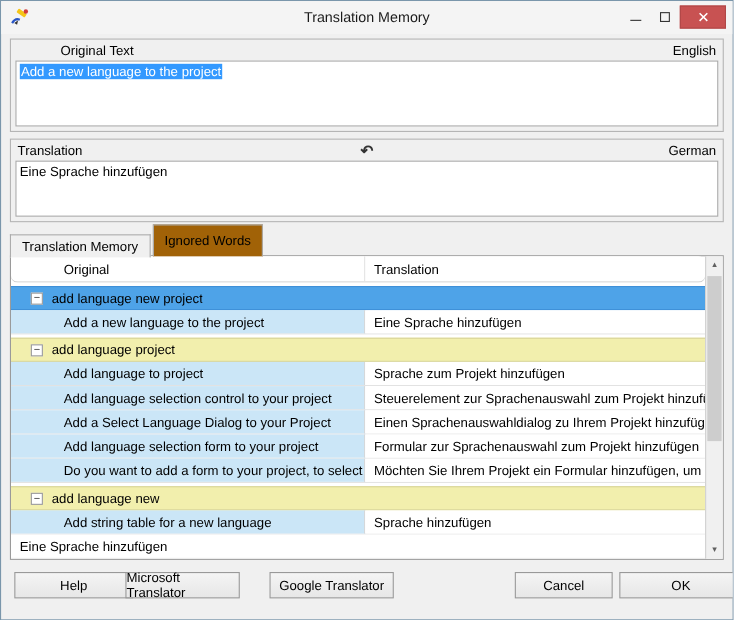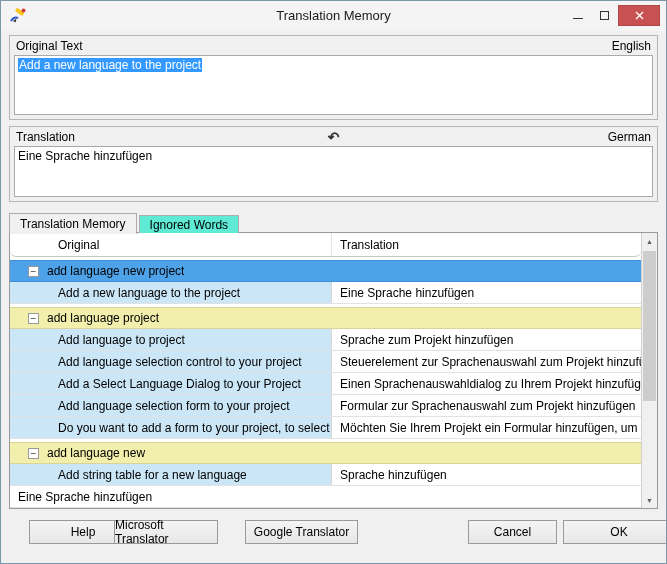--- a/index.html
+++ b/index.html
@@ -13,30 +13,30 @@
   .titlebar { position:absolute; top:0; left:0; right:0; height:30px; background:#f4f4f4; }
   .app-icon { position:absolute; left:8px; top:6px; width:18px; height:18px; }
   .title { position:absolute; left:0; right:0; top:7px; text-align:center; font-size:13px; color:#1a1a1a; }
   .winbtns { position:absolute; top:4px; right:6px; display:flex; align-items:stretch; height:21px; }
   .winbtn { width:27px; display:flex; align-items:center; justify-content:center; cursor:default; }
   .winbtn.close { width:42px; background:#c85252; border:1px solid #b04747; }
   .min-glyph { width:10px; height:0; border-bottom:1px solid #333; margin-top:6px; }
   .max-glyph { width:9px; height:9px; border:1px solid #333; background:transparent; }
   
   .gbox { position:absolute; left:8px; right:8px; border:1px solid #b5b5b5; background:#f0f0f0; }
-  .gbox.original { top:34px; height:85px; }
+  .gbox.original { top:34px; height:85px;padding-left:39px; }
   .gbox.trans   { top:125px; height:76px; }
   .gbox-head { position:relative; height:19px; display:flex; justify-content:space-between; align-items:center; padding:0 6px; }
   .undo-wrap { position:absolute; left:0; right:0; top:0; height:19px; display:flex; justify-content:center; align-items:center; pointer-events:none; }
   .undo-glyph { pointer-events:auto; font-size:14px; font-weight:bold; color:#333; line-height:14px; }
   .textarea { position:absolute; left:4px; right:4px; top:19px; bottom:4px; background:#fff; border:1px solid #a9a9a9; padding:2px 3px; overflow:hidden; }
   .sel-text { background:#3399ff; color:#fff; padding:0 1px; }
   
   .tabs { position:absolute; left:8px; top:211px; height:21px; display:flex; align-items:flex-end; z-index:3; }
-  .tab { height:18px; padding:0 10px; display:flex; align-items:center; background:#5eead4; border:1px solid #acacac; border-bottom:none; margin-right:2px; }
+  .tab { height:29px; padding:0 10px; display:flex; align-items:center; background:#a16207; border:1px solid #acacac; border-bottom:none; margin-right:2px; }
   .tab.active { height:21px; background:#f0f0f0; margin-bottom:-1px; z-index:4; }
   
   .grid { position:absolute; left:8px; right:8px; top:231px; height:277px; background:#fff; border:1px solid #9a9a9a; z-index:1; }
   .ghead { position:absolute; left:0; right:16px; top:0; height:24px; display:flex; align-items:flex-start; background:#fff; border-bottom:1px solid #c8c8c8;border-radius:6px; }
   .ghead .h1 { width:322px; padding-left:48px; border-right:1px solid #e4e4e4; height:100%; display:flex; align-items:center; }
   .ghead .h2 { flex:1; padding-left:8px; height:100%; display:flex; align-items:center; }
   .gridbody { position:absolute; left:0; right:16px; top:24px; bottom:0; overflow:hidden; background:#fff; }
   .row { height:22px; display:flex; align-items:center; }
   .row.group { background:#f2efad; margin-top:3px; padding-left:18px; border-top:1px solid #d8d49a; border-bottom:1px solid #d8d49a; }
   .row.group.sel { background:#4ea3e8; border-color:#3f90d8; }
@@ -46,21 +46,21 @@
   .row.data .c1 { width:322px; height:100%; display:flex; align-items:center; background:#cbe6f7; padding-left:48px; border-right:1px solid #d6d6d6; white-space:nowrap; overflow:hidden; flex:none; }
   .row.data .c2 { flex:1; height:100%; display:flex; align-items:center; background:#fff; padding-left:8px; white-space:nowrap; overflow:hidden; }
   
   .scroll { position:absolute; top:0; right:0; bottom:0; width:16px; background:#f0f0f0; border-left:1px solid #d0d0d0; }
   .scroll .arrow { position:absolute; left:0; width:15px; height:16px; display:flex; align-items:center; justify-content:center; font-size:7px; color:#606060; }
   .scroll .up { top:0; }
   .scroll .down { bottom:0; }
   .scroll .thumb { position:absolute; left:1px; width:13px; top:18px; height:150px; background:#cdcdcd; }
   
   .btn { position:absolute; top:519px; height:24px; background:linear-gradient(#f4f4f4,#e7e7e7); border:1px solid #999; display:flex; align-items:center; justify-content:center; cursor:default; }
-  .btn.help   { left:28px;  width:108px; }
+  .btn.help   { left:12px;  width:108px; }
   .btn.ms     { left:113px; width:104px; }
   .btn.google { left:244px; width:113px; }
   .btn.cancel { left:467px; width:89px; }
   .btn.ok     { left:562px; width:112px; }
 </style>
 </head>
 <body>
 
 <div class="window">
 

